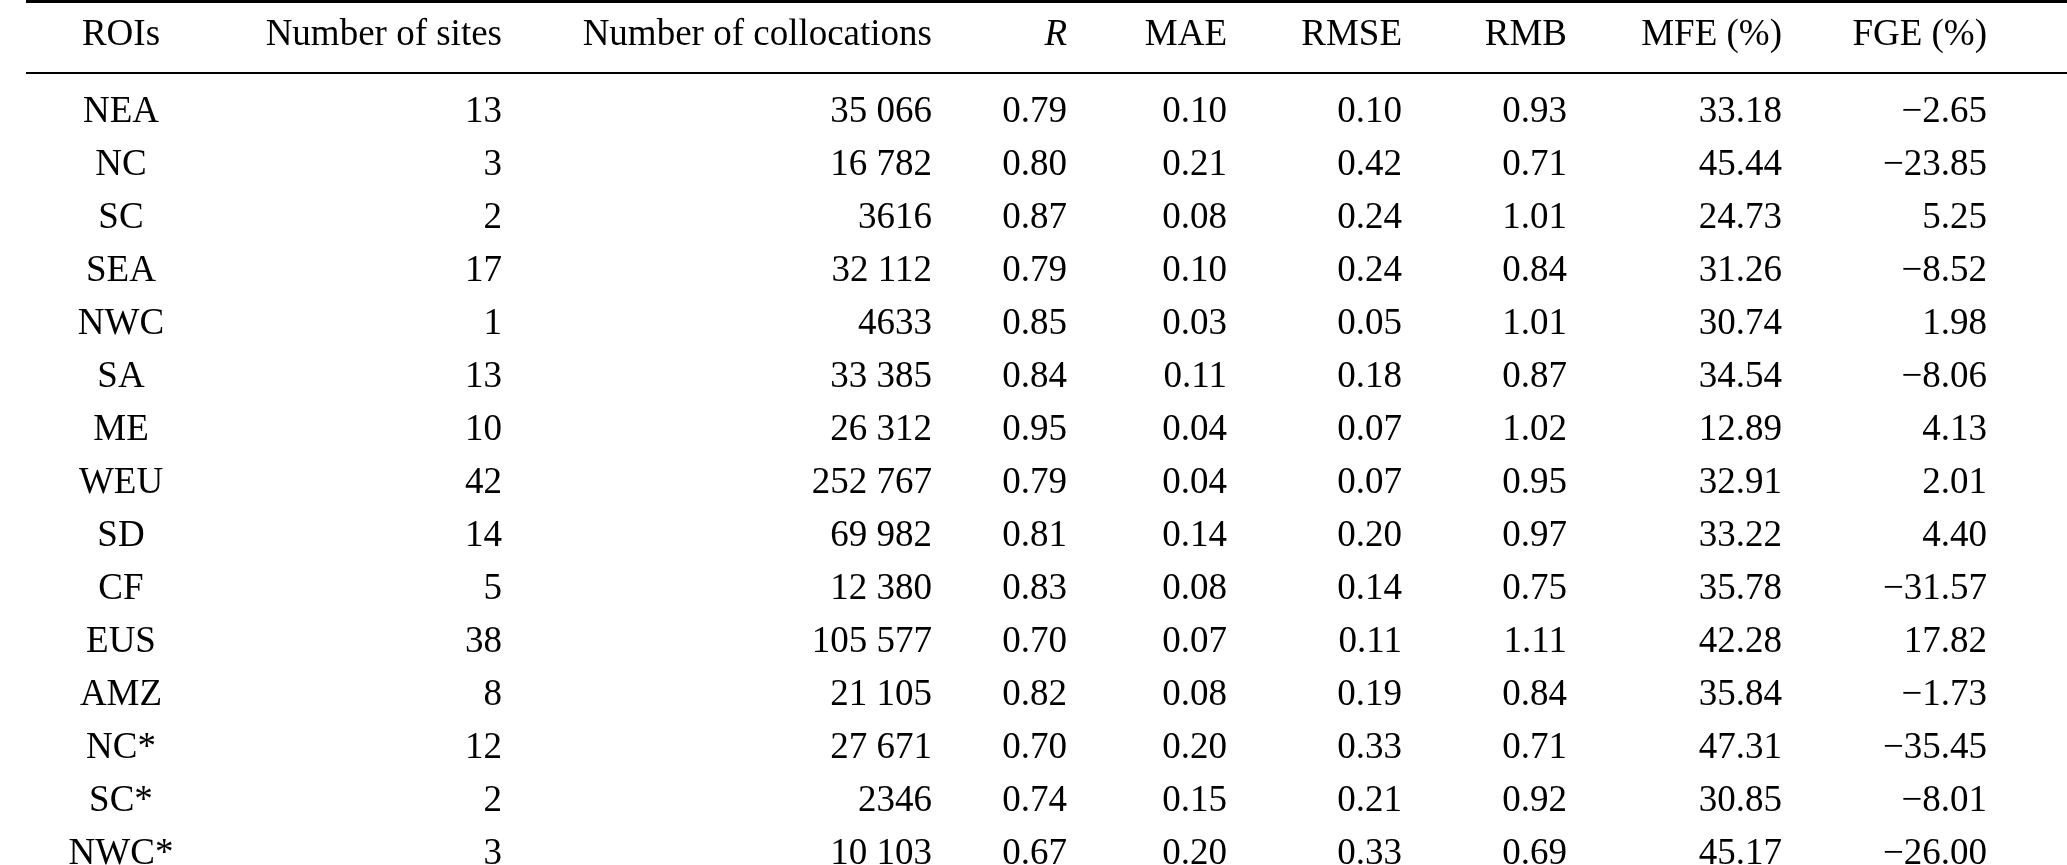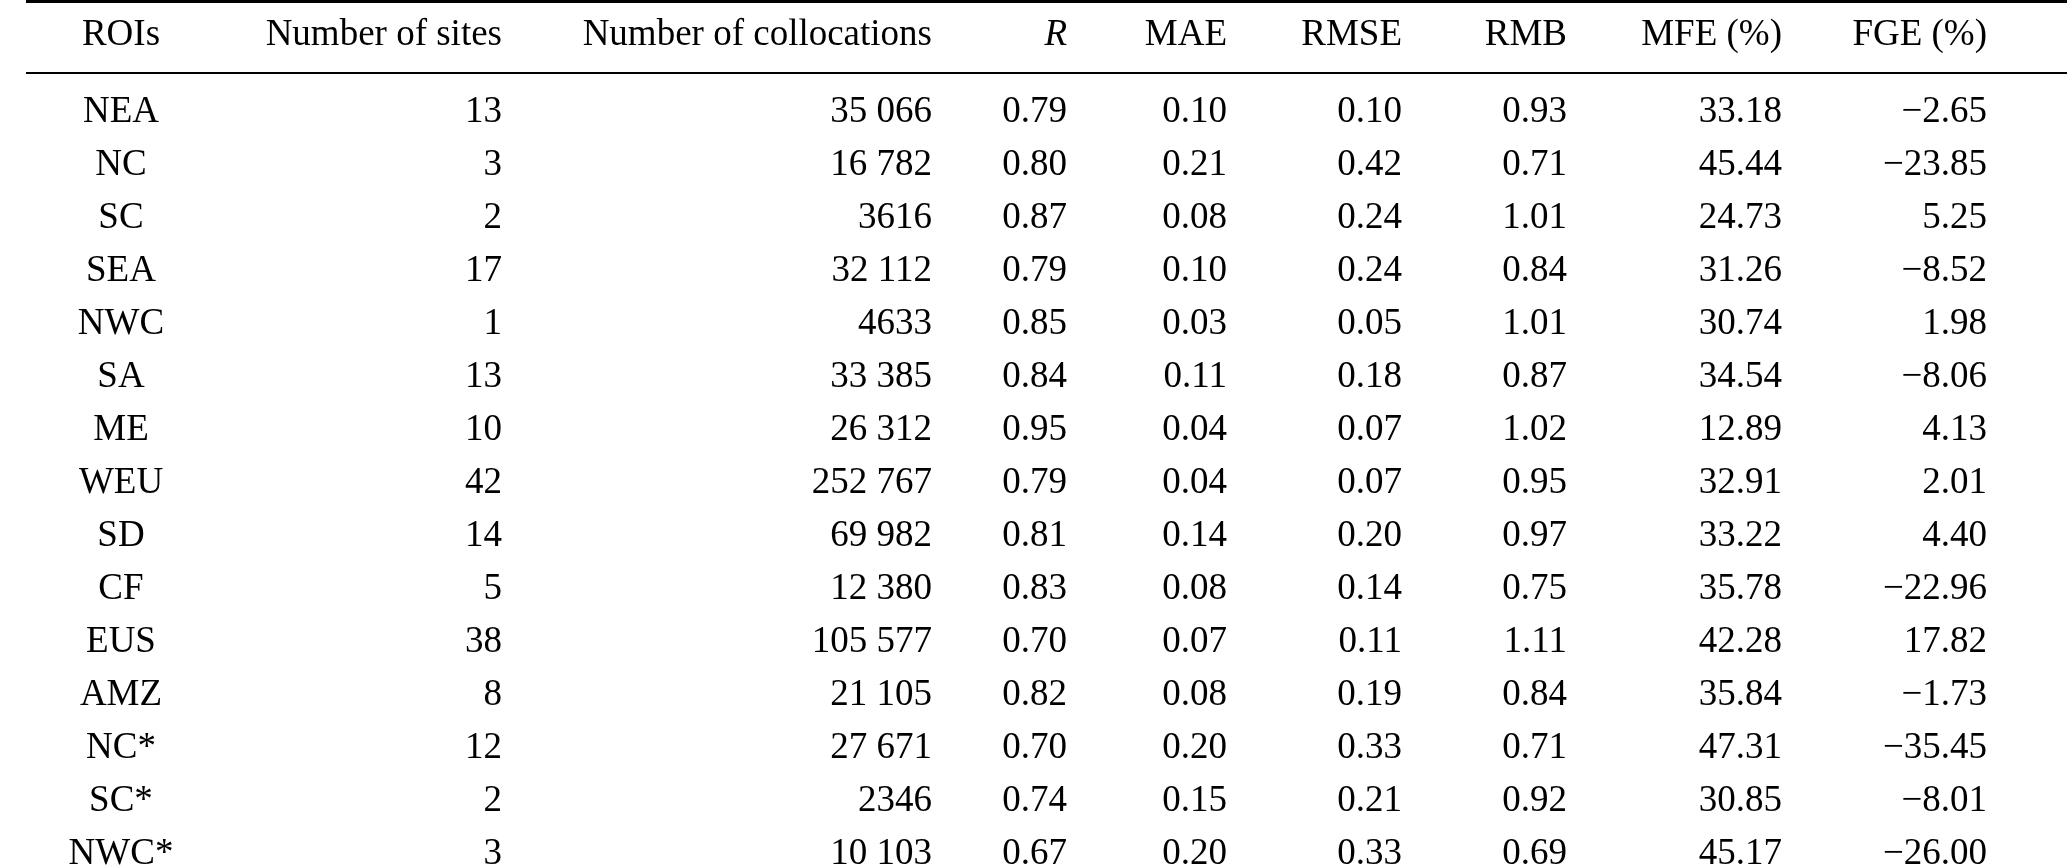--- a/index.html
+++ b/index.html
@@ -206,21 +206,21 @@
         </tr>
         <tr>
           <td class="c-left">CF</td>
           <td class="c-right">5</td>
           <td class="c-right">12 380</td>
           <td class="c-right">0.83</td>
           <td class="c-right">0.08</td>
           <td class="c-right">0.14</td>
           <td class="c-right">0.75</td>
           <td class="c-right">35.78</td>
-          <td class="c-right">−22.96</td>
+          <td class="c-right">−31.57</td>
           <td class="c-right">0.93</td>
         </tr>
         <tr>
           <td class="c-left">EUS</td>
           <td class="c-right">38</td>
           <td class="c-right">105 577</td>
           <td class="c-right">0.70</td>
           <td class="c-right">0.07</td>
           <td class="c-right">0.11</td>
           <td class="c-right">1.11</td>

